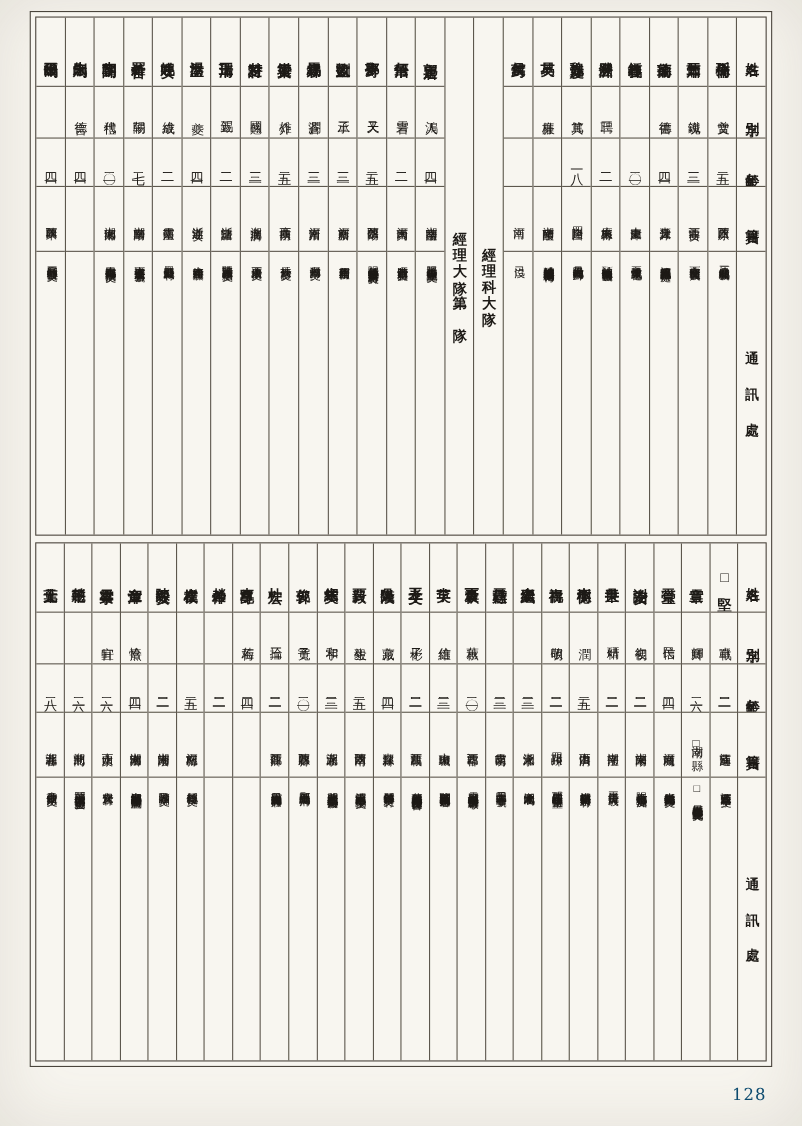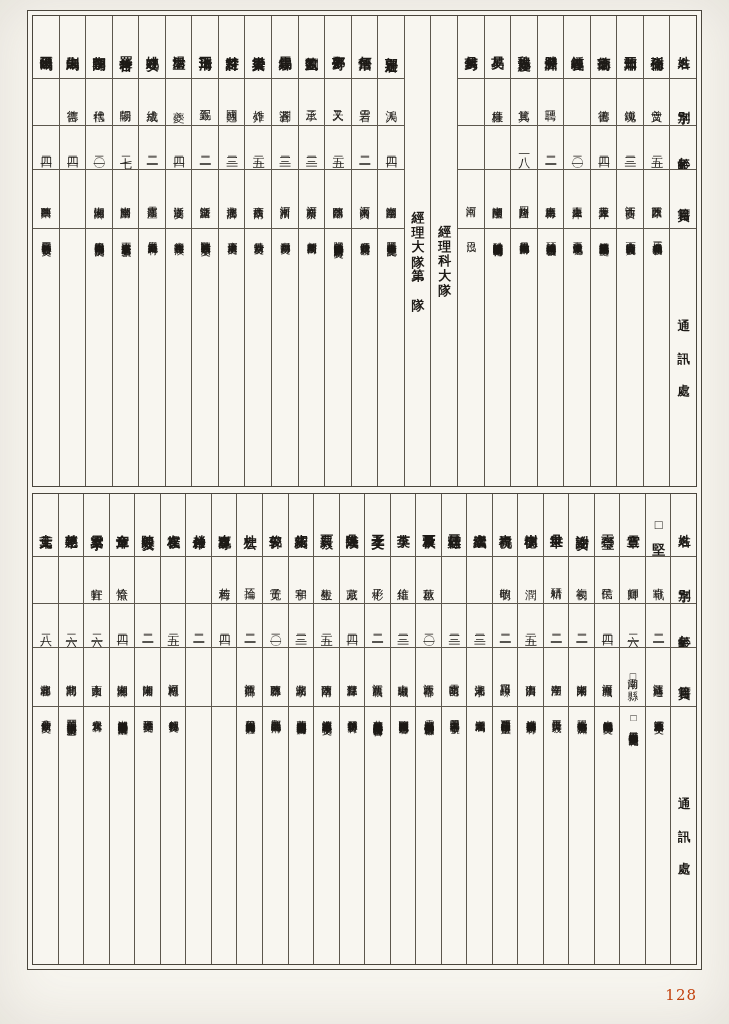--- a/index.html
+++ b/index.html
@@ -60,21 +60,21 @@
     flex:1;border-bottom:none;
     font-size:13px;font-weight:700;
   }
   .col.section .vt{letter-spacing:1.1em;}
   .col.header .cell{font-weight:700;}
   .col.header .cell{font-size:12.5px;}
   .col.header .cell.addr{align-items:center;padding-top:0;}
   .col.header .cell.addr .vt{letter-spacing:2.6em;max-height:none;}
   .pagenum{
     position:absolute;right:32px;bottom:20px;
-    font-size:15px;letter-spacing:1px;color:#c2410c;
+    font-size:15px;letter-spacing:1px;color:#0c4a6e;
     font-family:"DejaVu Serif","Liberation Serif",serif;
   }
 </style>
 </head>
 <body>
 
 <div class="page">
   <div class="frame">
     <div class="sheet" id="table-top">
         <div class="col header">

